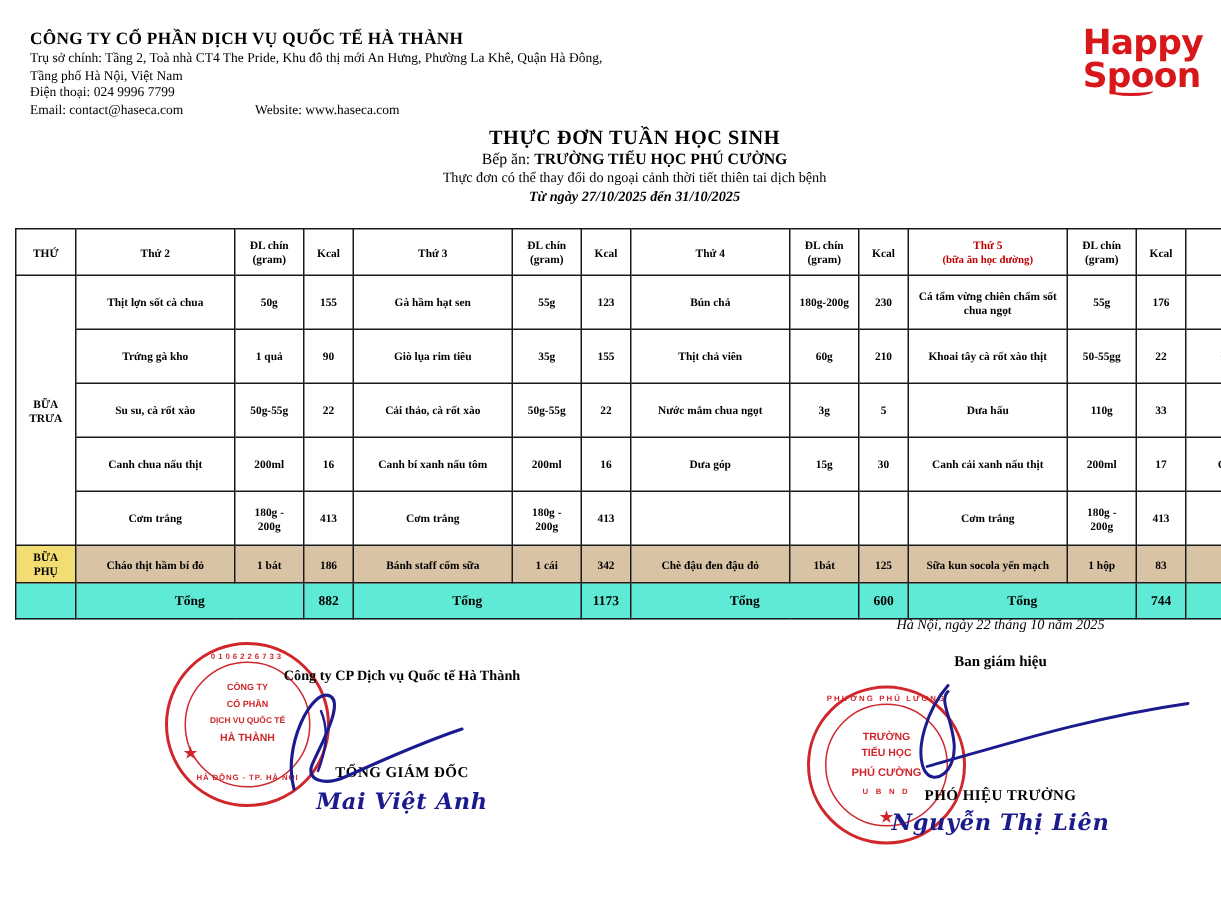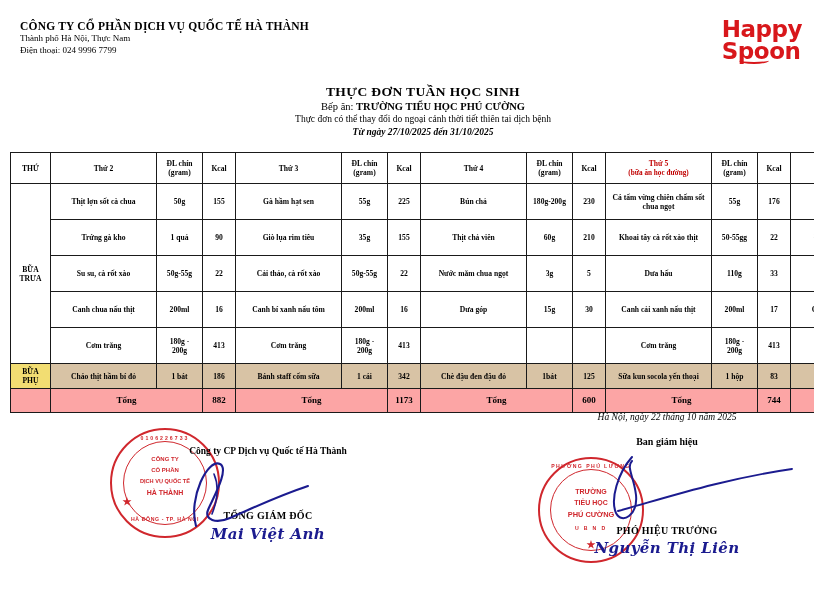--- a/index.html
+++ b/index.html
@@ -77,21 +77,21 @@
     height:28px;
   }
   td.hd.red{color:#c00000;}
   td.corner{background:#ffffff;font-size:8.6px;}
   td.rowlbl{font-size:8.6px;background:#ffffff;}
   td.dish{font-size:7.7px;}
   td.num{font-size:8px;}
   tr.lunch td{height:33px;}
   tr.snack td{background:#d8c3a5;height:22px;}
   tr.snack td.rowlbl{background:#f2dd72;}
-  tr.total td{background:#fca5a5;height:21px;font-size:9px;}
+  tr.total td{background:#5eead4;height:21px;font-size:9px;}
   td.blank{background:#ffffff;}
 
   
   .sig-area{position:absolute;left:0;top:412px;width:814px;height:186px;}
 
   .sig-left{position:absolute;left:118px;top:34px;width:300px;text-align:center;}
   .sig-right{position:absolute;left:520px;top:0px;width:294px;text-align:center;}
 
   .sig-date{font-size:9.5px;font-style:italic;}
   .sig-role-top{font-size:10px;font-weight:bold;margin-top:14px;}
@@ -122,23 +122,28 @@
   }
   .star{color:#d0272d;font-size:10px;}
 
   svg.sigpath{position:absolute;overflow:visible;z-index:4;pointer-events:none;}
 </style>
 </head>
 <body>
 
 <div class="doc-header">
   <div class="company-name">CÔNG TY CỔ PHẦN DỊCH VỤ QUỐC TẾ HÀ THÀNH</div>
-  <div class="company-line">Thành phố Hà Nội, Thực Nam</div>
+  <div class="company-line">Trụ sở chính: Tầng 2, Toà nhà CT4 The Pride, Khu đô thị mới An Hưng, Phường La Khê, Quận Hà Đông,</div>
+  <div class="company-line">Tầng phố Hà Nội, Việt Nam</div>
   <div class="contact-row">
     <div class="contact-left company-line">Điện thoại: 024 9996 7799</div>
+  </div>
+  <div class="contact-row">
+    <div class="contact-left company-line">Email: contact@haseca.com</div>
+    <div class="contact-right company-line">Website: www.haseca.com</div>
   </div>
 </div>
 
 <div class="logo">
   <div>Happy</div>
   <div class="l2">
     <span>Spoon</span>
     <span class="spoon-underline"></span>
   </div>
 </div>
@@ -188,21 +193,21 @@
           <td class="hd">Kcal</td>
           <td class="hd">Thứ 6</td>
         </tr>
         <tr class="lunch">
           <td class="rowlbl" rowspan="5">BỮA<br>TRƯA</td>
           <td class="dish">Thịt lợn sốt cà chua</td>
           <td class="num">50g</td>
           <td class="num">155</td>
           <td class="dish">Gà hầm hạt sen</td>
           <td class="num">55g</td>
-          <td class="num">225</td>
+          <td class="num">123</td>
           <td class="dish">Bún chả</td>
           <td class="num">180g-200g</td>
           <td class="num">230</td>
           <td class="dish">Cá tẩm vừng chiên chấm sốt chua ngọt</td>
           <td class="num">55g</td>
           <td class="num">176</td>
           <td class="dish">Bò nấu sốt vang</td>
         </tr>
         <tr class="lunch">
           <td class="dish">Trứng gà kho</td>
@@ -268,21 +273,21 @@
           <td class="rowlbl">BỮA<br>PHỤ</td>
           <td class="dish">Cháo thịt hầm bí đỏ</td>
           <td class="num">1 bát</td>
           <td class="num">186</td>
           <td class="dish">Bánh staff cốm sữa</td>
           <td class="num">1 cái</td>
           <td class="num">342</td>
           <td class="dish">Chè đậu đen đậu đỏ</td>
           <td class="num">1bát</td>
           <td class="num">125</td>
-          <td class="dish">Sữa kun socola yến thoại</td>
+          <td class="dish">Sữa kun socola yến mạch</td>
           <td class="num">1 hộp</td>
           <td class="num">83</td>
           <td class="dish">Sữa chua ba vì</td>
         </tr>
         <tr class="total">
           <td></td>
           <td colspan="2">Tổng</td>
           <td>882</td>
           <td colspan="2">Tổng</td>
           <td>1173</td>

